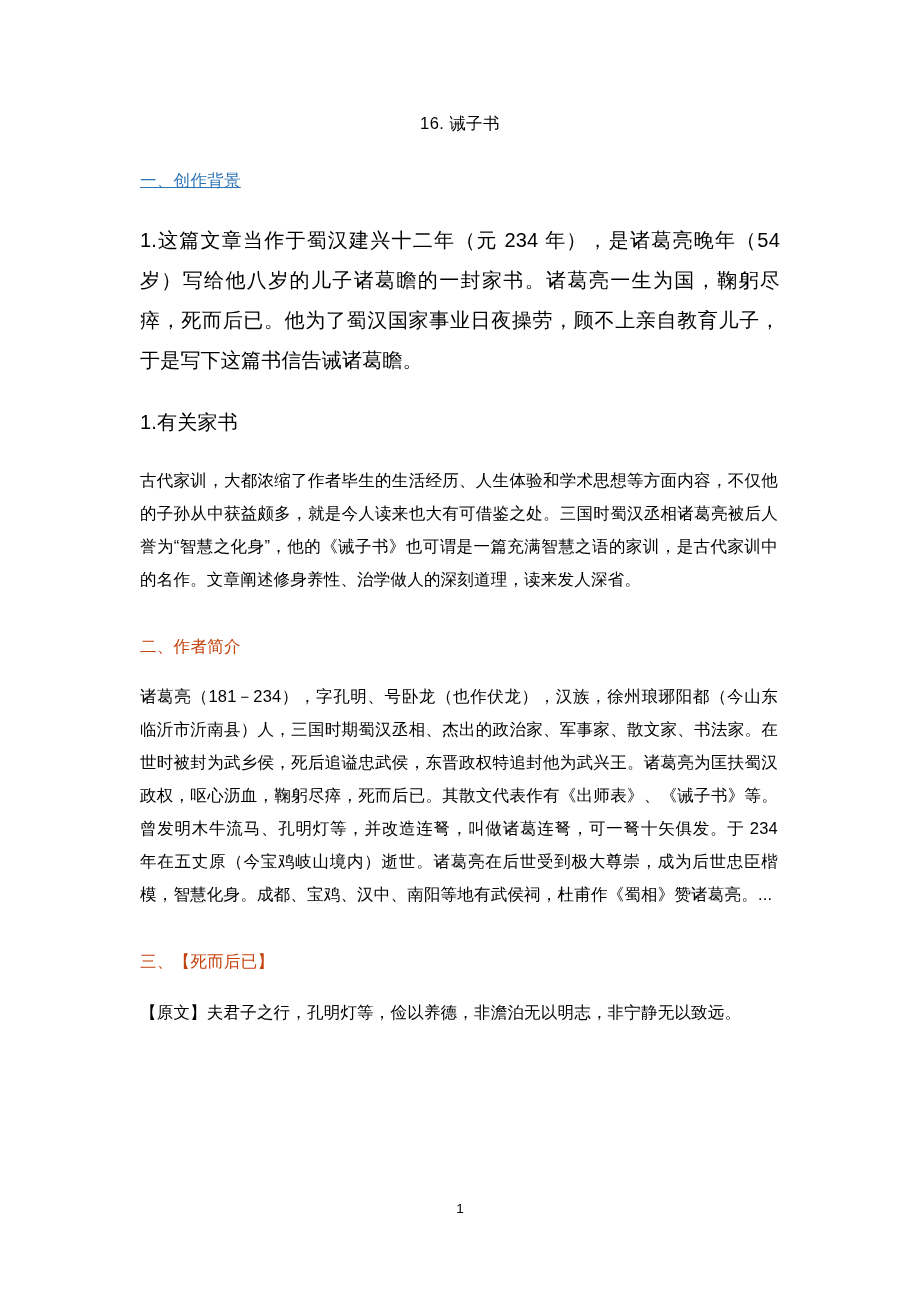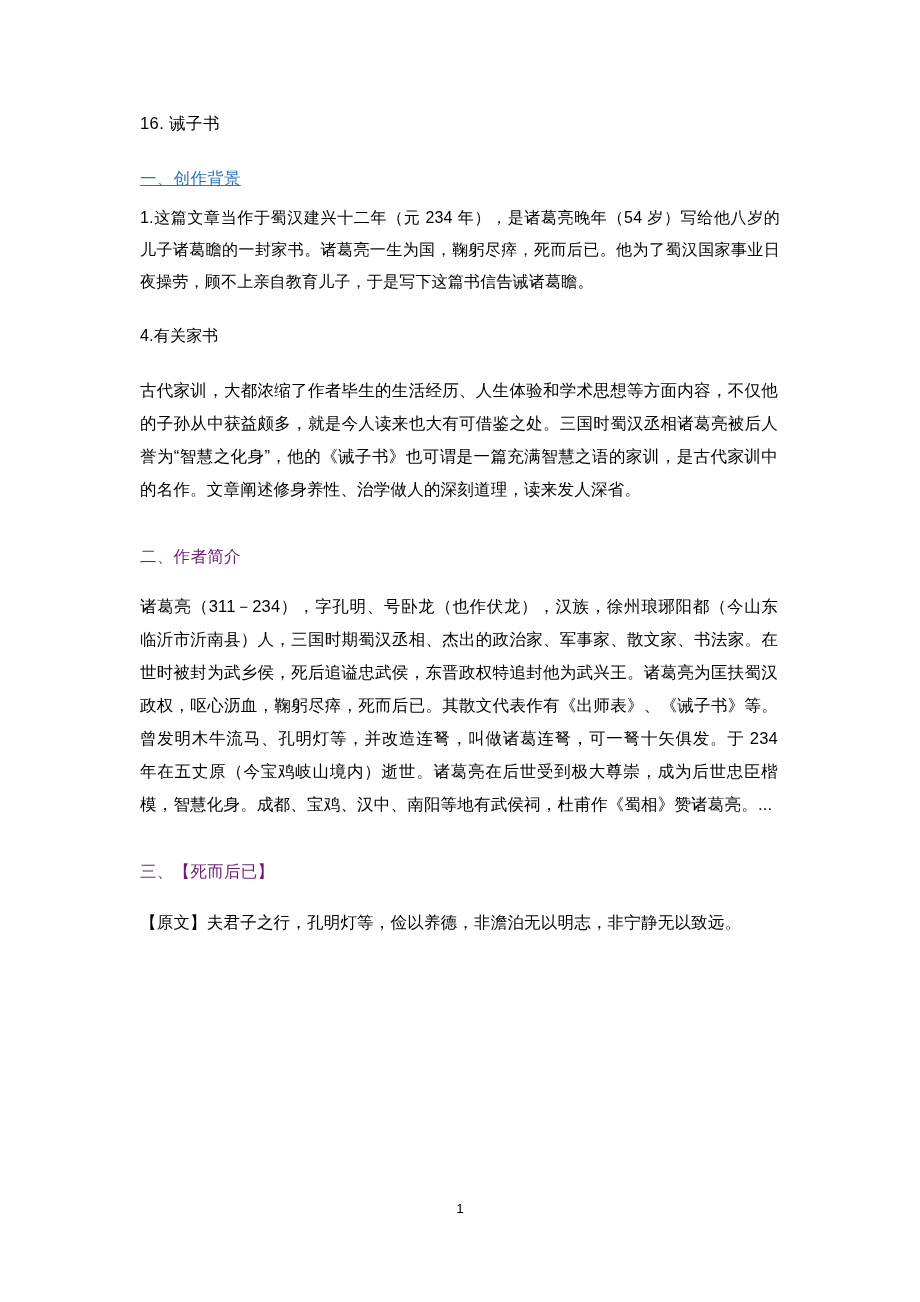--- a/index.html
+++ b/index.html
@@ -18,54 +18,54 @@
   .page {
     position: absolute;
     top: 0;
     left: 0;
     width: 920px;
     height: 1302px;
     box-sizing: border-box;
     padding: 110px 140px 0 140px;
   }
   .doc-title {
-    text-align: left;
+    text-align: center;
     font-size: 16.5px;
     line-height: 1.6;
     margin: 0 0 30px 0;
     font-family: "Liberation Sans", "DejaVu Sans", sans-serif;
     letter-spacing: 0.4px;
   }
   .section-heading-link {
     color: #2e74b5;
     text-decoration: underline;
     font-size: 16.5px;
     line-height: 1.7;
-    margin: 0 0 8px 0;
-    font-family: Liberation Mono, monospace;
+    margin: 0 0 26px 0;
+    font-family: Liberation Sans, sans-serif;
     letter-spacing: 0.3px;
   }
   .section-heading {
-    color: #701a75;
+    color: #c2410c;
     font-size: 16.5px;
     line-height: 1.7;
     margin: 0 0 20px 0;
     font-family: "Liberation Sans", "DejaVu Sans", sans-serif;
     letter-spacing: 0.3px;
   }
   p.body-text {
     font-size: 16.5px;
     line-height: 2.0;
     margin: 0 2px 22px 0;
     text-align: justify;
     font-family: "Liberation Sans", "DejaVu Sans", sans-serif;
     letter-spacing: 0.2px;
   }
   p.numbered {
-    font-size: 16px;
+    font-size: 20px;
     line-height: 2.0;
     margin: 0 0 22px 0;
     text-align: justify;
     font-family: "Liberation Sans", "DejaVu Sans", sans-serif;
     letter-spacing: 0.2px;
   }
   .spacer-sm { height: 14px; }
   .page-number {
     position: absolute;
     bottom: 86px;
@@ -81,29 +81,29 @@
 <body>
 
 <div class="page">
 
   <div class="doc-title">16. 诫子书</div>
 
   <div class="section-heading-link">一、创作背景</div>
 
   <p class="numbered">1.这篇文章当作于蜀汉建兴十二年（元 234 年），是诸葛亮晚年（54 岁）写给他八岁的儿子诸葛瞻的一封家书。诸葛亮一生为国，鞠躬尽瘁，死而后已。他为了蜀汉国家事业日夜操劳，顾不上亲自教育儿子，于是写下这篇书信告诫诸葛瞻。</p>
 
-  <p class="numbered">4.有关家书</p>
+  <p class="numbered">1.有关家书</p>
 
   <p class="body-text">古代家训，大都浓缩了作者毕生的生活经历、人生体验和学术思想等方面内容，不仅他的子孙从中获益颇多，就是今人读来也大有可借鉴之处。三国时蜀汉丞相诸葛亮被后人誉为“智慧之化身”，他的《诫子书》也可谓是一篇充满智慧之语的家训，是古代家训中的名作。文章阐述修身养性、治学做人的深刻道理，读来发人深省。</p>
 
   <div class="spacer-sm"></div>
 
   <div class="section-heading">二、作者简介</div>
 
-  <p class="body-text">诸葛亮（311－234），字孔明、号卧龙（也作伏龙），汉族，徐州琅琊阳都（今山东临沂市沂南县）人，三国时期蜀汉丞相、杰出的政治家、军事家、散文家、书法家。在世时被封为武乡侯，死后追谥忠武侯，东晋政权特追封他为武兴王。诸葛亮为匡扶蜀汉政权，呕心沥血，鞠躬尽瘁，死而后已。其散文代表作有《出师表》、《诫子书》等。曾发明木牛流马、孔明灯等，并改造连弩，叫做诸葛连弩，可一弩十矢俱发。于 234 年在五丈原（今宝鸡岐山境内）逝世。诸葛亮在后世受到极大尊崇，成为后世忠臣楷模，智慧化身。成都、宝鸡、汉中、南阳等地有武侯祠，杜甫作《蜀相》赞诸葛亮。...</p>
+  <p class="body-text">诸葛亮（181－234），字孔明、号卧龙（也作伏龙），汉族，徐州琅琊阳都（今山东临沂市沂南县）人，三国时期蜀汉丞相、杰出的政治家、军事家、散文家、书法家。在世时被封为武乡侯，死后追谥忠武侯，东晋政权特追封他为武兴王。诸葛亮为匡扶蜀汉政权，呕心沥血，鞠躬尽瘁，死而后已。其散文代表作有《出师表》、《诫子书》等。曾发明木牛流马、孔明灯等，并改造连弩，叫做诸葛连弩，可一弩十矢俱发。于 234 年在五丈原（今宝鸡岐山境内）逝世。诸葛亮在后世受到极大尊崇，成为后世忠臣楷模，智慧化身。成都、宝鸡、汉中、南阳等地有武侯祠，杜甫作《蜀相》赞诸葛亮。...</p>
 
   <div class="spacer-sm"></div>
 
   <div class="section-heading">三、【死而后已】</div>
 
   <p class="body-text">【原文】夫君子之行，孔明灯等，俭以养德，非澹泊无以明志，非宁静无以致远。</p>
 
 </div>
 
 <div class="page-number">1</div>

